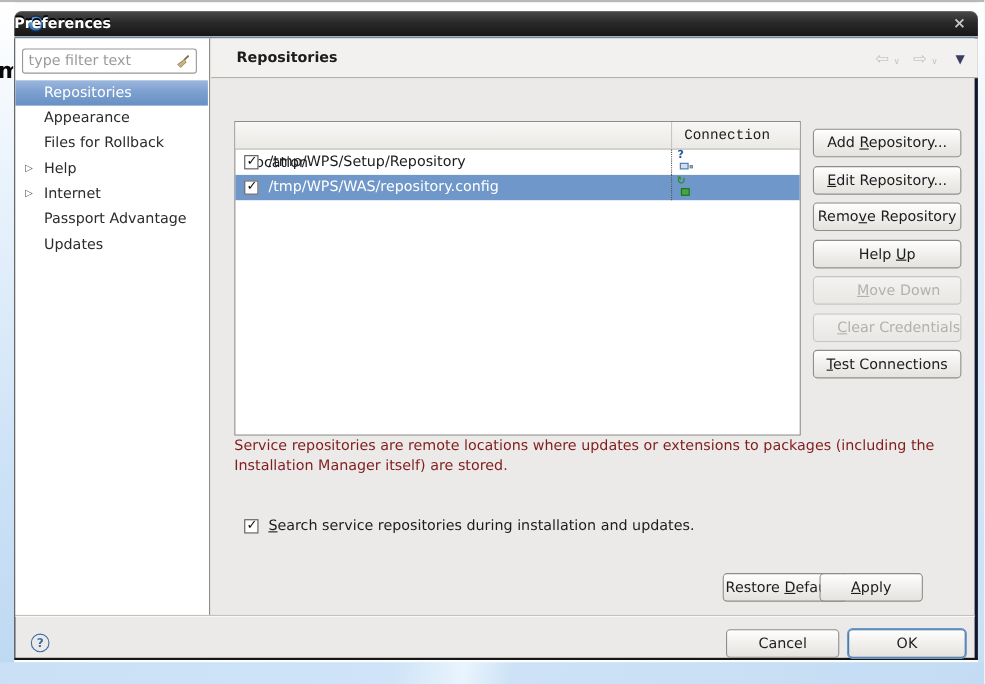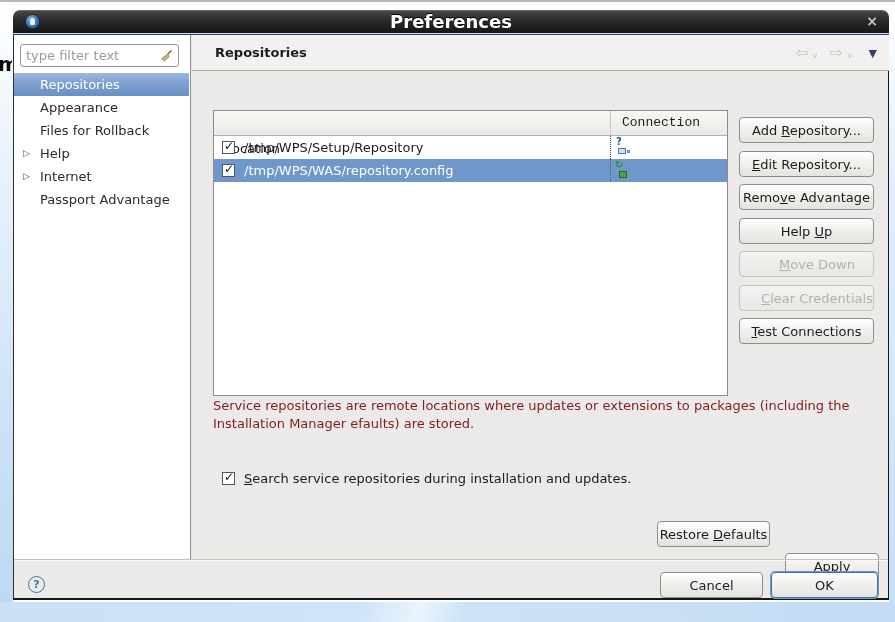--- a/index.html
+++ b/index.html
@@ -21,29 +21,29 @@
   
   .window { position:absolute; left:13px; top:8px; width:876px; height:592px; }
   .titlebar { position:relative; height:23px; border-radius:7px 7px 0 0;
               background:linear-gradient(180deg,#4a4a4a 0%,#2a2a2a 45%,#161616 100%);
               box-shadow:inset 0 1px 0 rgba(255,255,255,.18); }
   .app-icon { position:absolute; left:12px; top:4px; width:15px; height:15px; border-radius:50%;
               background:radial-gradient(circle at 35% 30%,#7db0e4,#3c76b4 55%,#214d85);
               border:1px solid #10derive; border:1px solid #102c50; }
   .app-icon::after { content:""; position:absolute; left:4px; top:3px; width:5px; height:7px;
               background:#eef4fb; border-radius:50% 50% 20% 20%; }
-  .titlebar .title { position:absolute; left:0; right:0; top:0; line-height:23px; text-align:center;
-              color:#ffffff; font-weight:bold; font-size:18px; text-shadow:0 -1px 0 #000; }
+  .titlebar .title { position:absolute; left:0; right:0; top:0; line-height:23px; 
+              color:#ffffff; font-weight:bold; font-size:13px; text-shadow:0 -1px 0 #000; }
   .close-btn { position:absolute; right:11px; top:0; line-height:23px; color:#c7c7c7; font-weight:bold;
               font-size:14px; cursor:default; }
   .accent1 { height:1px; background:#cdd9ea; }
   .accent2 { height:1px; background:#25436b; }
 
   .window-body { position:relative; height:565px; background:#eceae8;
-                 border-left:1px solid #2e2e2e; border-right:1px solid #0f172a; border-bottom:2px solid #161616; }
+                 border-left:1px solid #2e2e2e; border-right:3px solid #0f172a; border-bottom:2px solid #161616; }
 
   
   .sidebar { position:absolute; left:0; top:0; width:177px; height:524px; background:#ffffff;
              border-right:1px solid #8f8c87; }
   .filter-box { position:absolute; left:6px; top:9px; width:159px; height:23px; background:#fff;
                 border:1px solid #979797; border-radius:3px; display:flex; align-items:center; padding:0 5px; }
   .filter-box input { flex:1; border:none; outline:none; font:13px "DejaVu Sans","Liberation Sans",sans-serif;
                 color:#444; background:transparent; min-width:0; }
   .filter-box input::placeholder { color:#9b9b9b; }
   .nav-list { position:absolute; left:0; top:38px; right:1px; }
@@ -89,21 +89,21 @@
          border:1px solid #908e8a; border-radius:4px; }
   .btn.disabled { color:#b3b1ad; border-color:#c6c4c0; background:linear-gradient(180deg,#f4f3f1,#e9e7e4);padding-left:21px; }
   .mn { text-decoration:underline; }
 
   .act-col .btn { position:absolute; left:547px; width:135px; height:26px; }
 
   .service-note { position:absolute; left:21px; top:362px; width:660px; line-height:18px; color:#7f1d1d; }
   .search-row { position:absolute; left:30px; top:436px; display:flex; align-items:center; gap:9px; }
 
   .btn-restore { position:absolute; left:465px; top:486px; width:113px; height:26px; }
-  .btn-apply   { position:absolute; left:593px; top:486px; width:94px;  height:26px;margin-top:32px; }
+  .btn-apply   { position:absolute; left:553px; top:486px; width:94px;  height:26px; }
 
   
   .bottom-bar { position:absolute; left:0; right:0; top:524px; height:41px;
                 border-top:1px solid #c4c1bb; box-shadow:inset 0 1px 0 #fafaf9; }
   .help-circle { position:absolute; left:14px; top:16px; width:17px; height:17px; border-radius:50%;
                  border:1px solid #3b6ea5; color:#3b6ea5; text-align:center; line-height:15px; font-size:11px; font-weight:bold; }
   .btn-cancel { position:absolute; left:646px; top:12px; width:103px; height:26px; }
   .btn-ok { position:absolute; left:757px; top:12px; width:107px; height:26px;
             border:1px solid #3c70aa; box-shadow:0 0 0 1px #6d9bc8; }
 
@@ -151,20 +151,23 @@
           <div class="nav-item">
             <span class="tri">▷</span>
             <span>Help</span>
           </div>
           <div class="nav-item">
             <span class="tri">▷</span>
             <span>Internet</span>
           </div>
           <div class="nav-item">
             <span>Passport Advantage</span>
+          </div>
+          <div class="nav-item">
+            <span>Updates</span>
           </div>
         </div>
       </div>
 
       <div class="main">
         <div class="main-header">
           <div class="ph-title">Repositories</div>
           <div class="hdr-nav">
             <span class="hdr-arrow">⇦</span>
             <span class="hdr-chev">∨</span>
@@ -208,30 +211,30 @@
                 <span class="arr">↻</span>
                 <span class="node-g"></span>
               </span>
             </div>
           </div>
         </div>
 
         <div class="act-col">
           <button class="btn" style="top:82px"><span>Add </span><span class="mn">R</span><span>epository...</span></button>
           <button class="btn" style="top:116px"><span></span><span class="mn">E</span><span>dit Repository...</span></button>
-          <button class="btn" style="top:149px"><span>Remo</span><span class="mn">v</span><span>e Advantage</span></button>
+          <button class="btn" style="top:149px"><span>Remo</span><span class="mn">v</span><span>e Repository</span></button>
           <button class="btn" style="top:183px"><span>Help </span><span class="mn">U</span><span>p</span></button>
           <button class="btn disabled" style="top:216px" disabled=""><span class="mn">M</span><span>ove Down</span></button>
           <button class="btn disabled" style="top:250px" disabled=""><span class="mn">C</span><span>lear Credentials</span></button>
           <button class="btn" style="top:283px"><span class="mn">T</span><span>est Connections</span></button>
         </div>
 
         <div class="service-note">
           <div>Service repositories are remote locations where updates or extensions to packages (including the</div>
-          <div>Installation Manager efaults) are stored.</div>
+          <div>Installation Manager itself) are stored.</div>
         </div>
 
         <div class="search-row">
           <span class="cbx">
               <span class="ck">✓</span>
             </span>
           <span><span class="mn">S</span><span>earch service repositories during installation and updates.</span></span>
         </div>
 
         <button class="btn btn-restore"><span>Restore </span><span class="mn">D</span><span>efaults</span></button>

